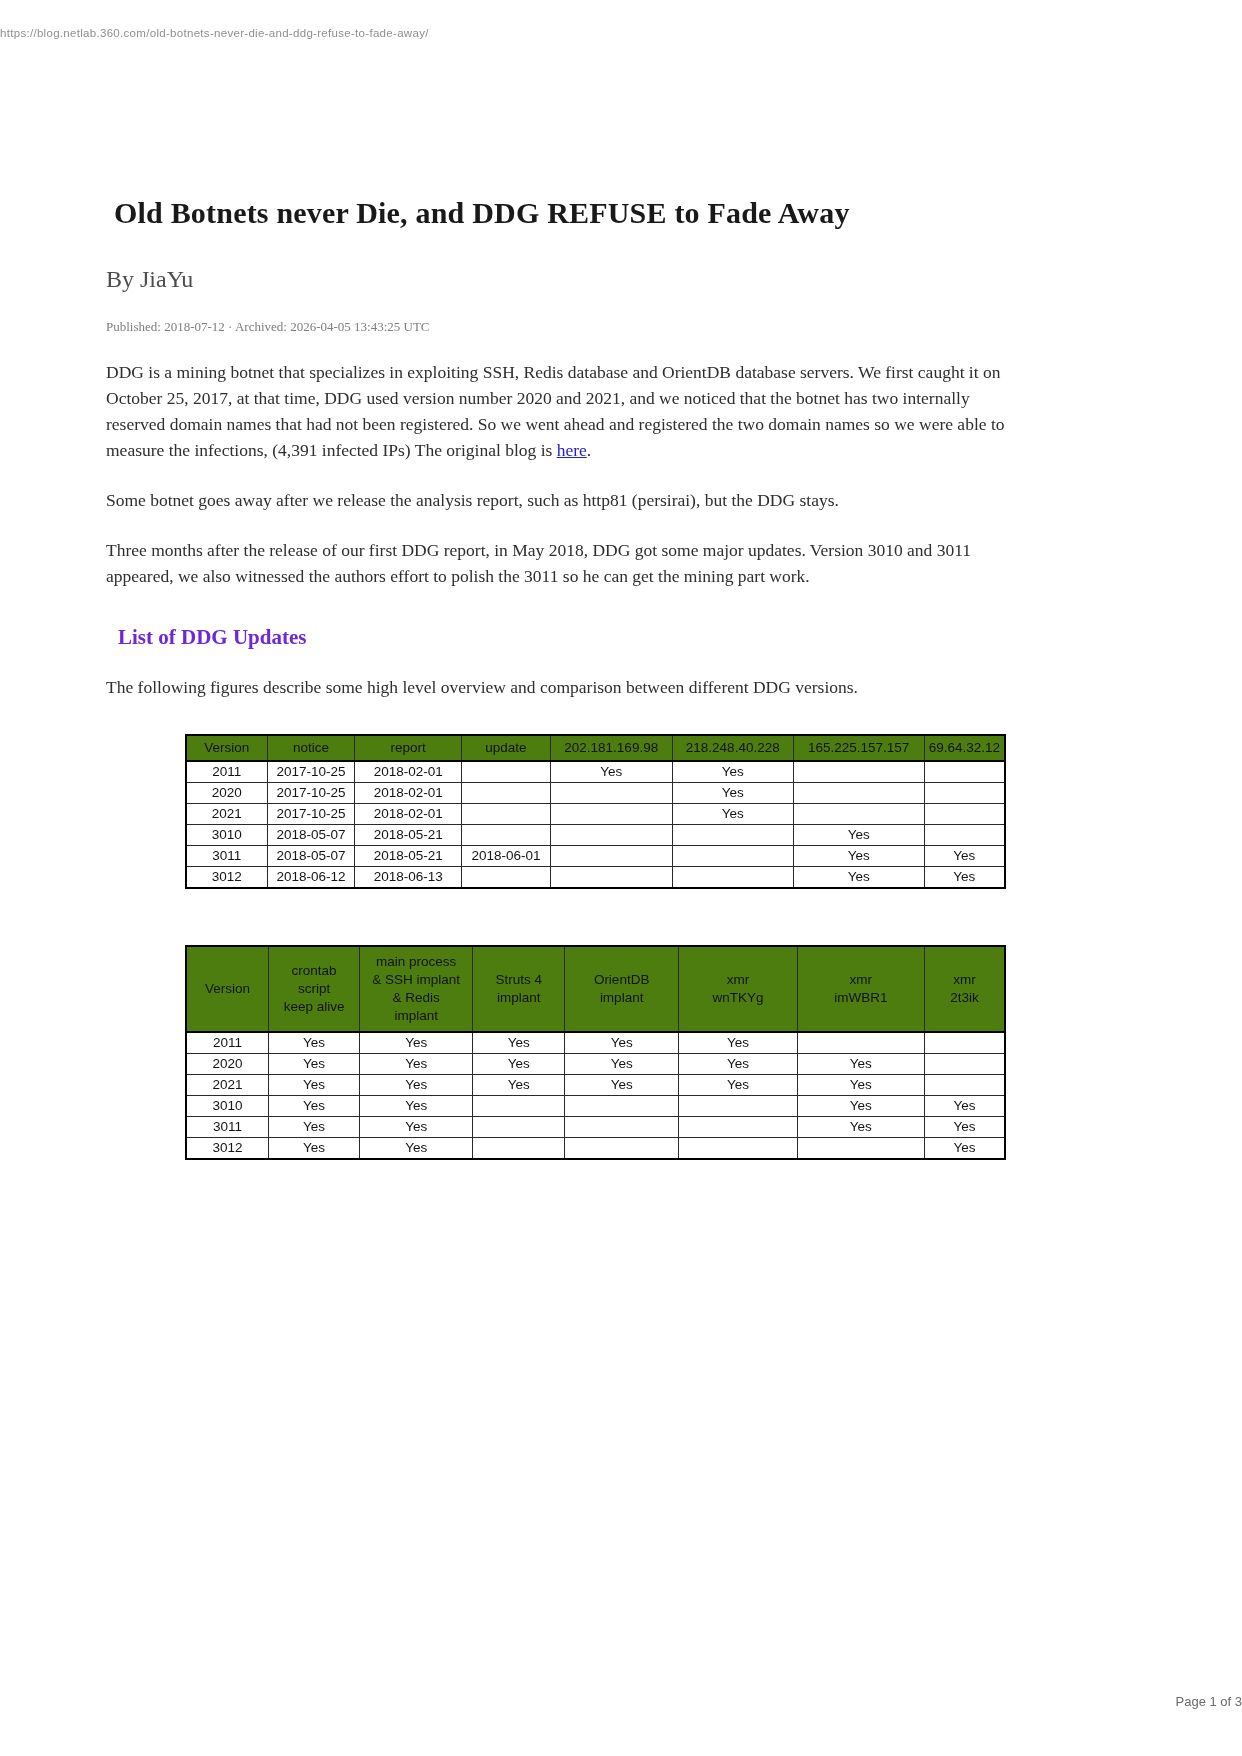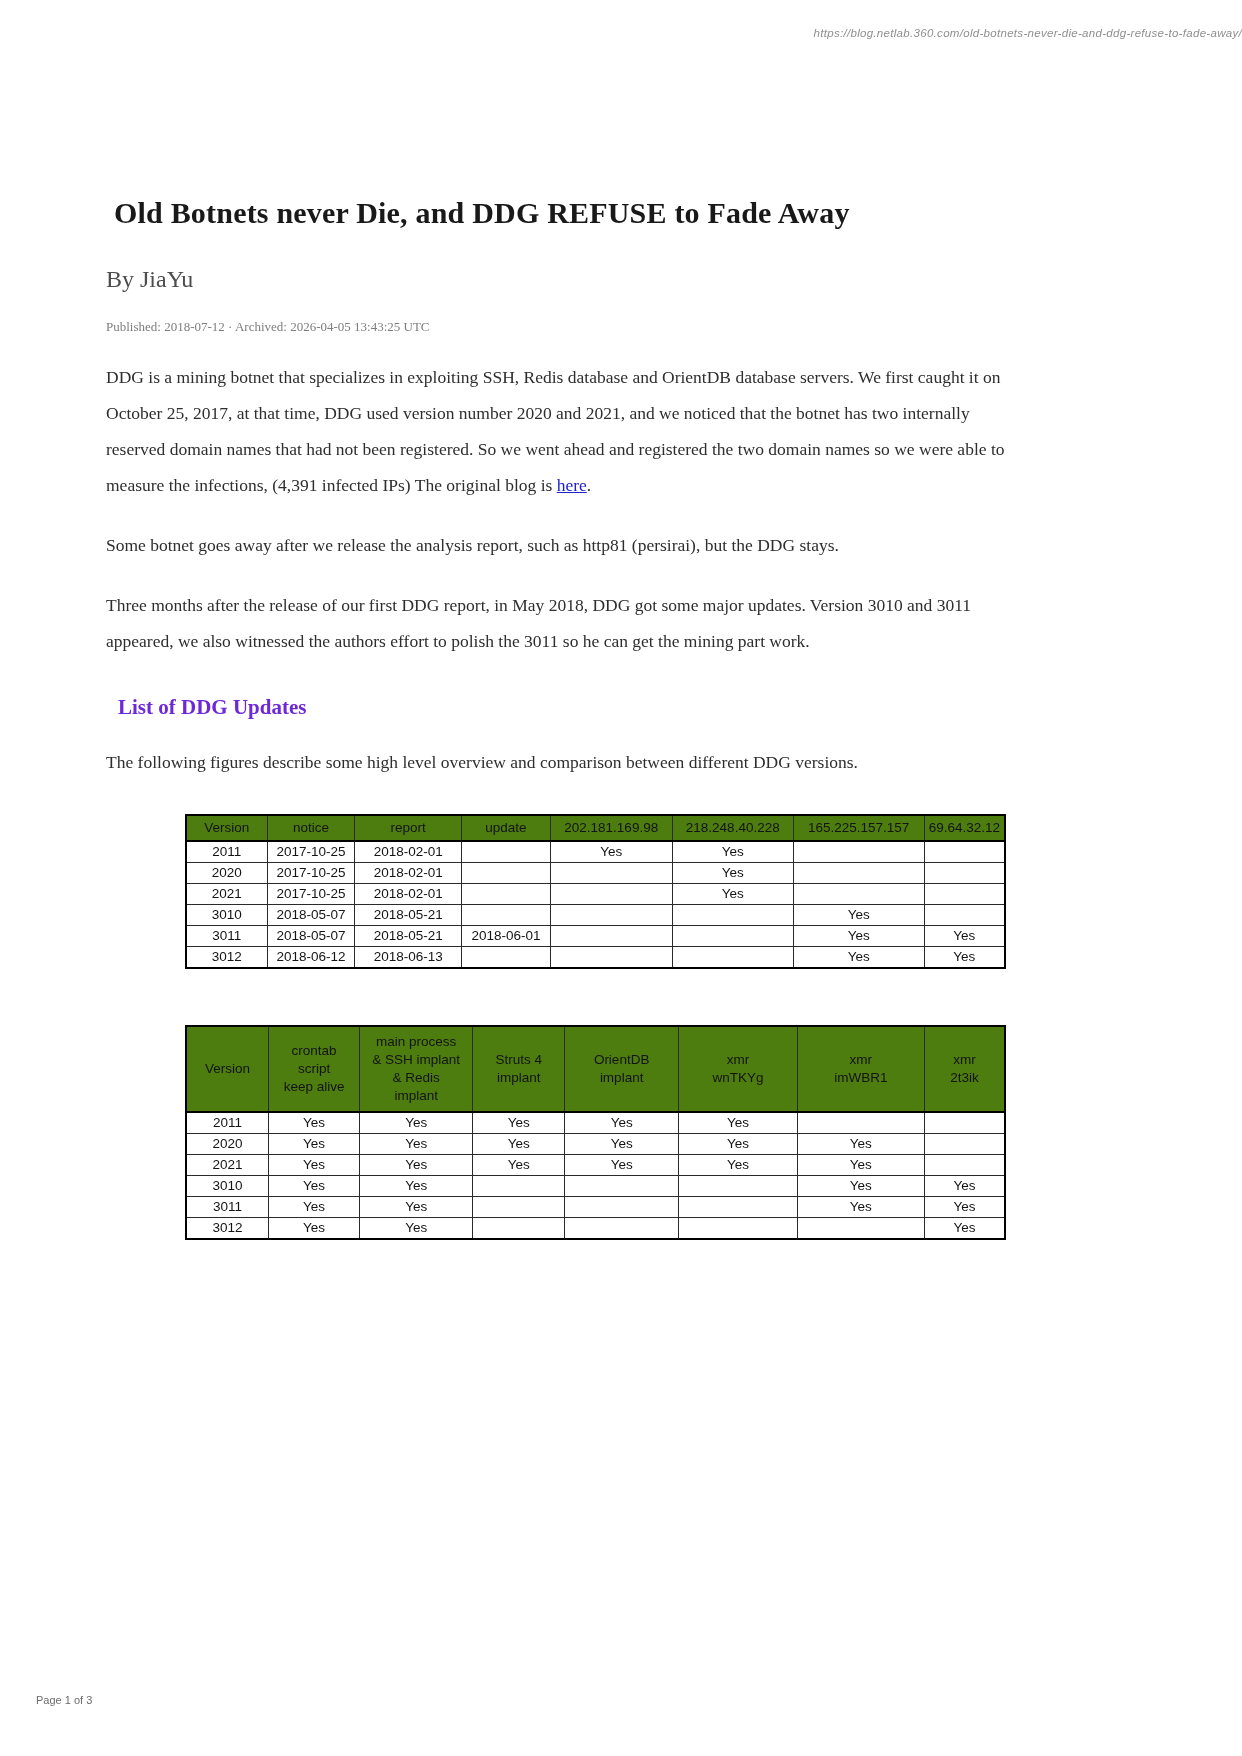--- a/index.html
+++ b/index.html
@@ -6,40 +6,40 @@
   body {
     width:1242px; height:1756px;
     background:#ffffff;
     font-family:"Liberation Serif", serif;
     color:#2e2e2e;
     position:relative;
     overflow:hidden;
   }
   .url-bar {
     position:absolute; top:27px; left:0; right:0;
-    text-align:right;
+    text-align:left;
     font-family:"Liberation Sans", sans-serif;
-    font-size:11.5px; color:#8f8f8f; letter-spacing:0.3px;font-style:italic;
+    font-size:11.5px; color:#8f8f8f; letter-spacing:0.3px;
   }
   .content {
     position:absolute; left:106px; top:186px; width:900px;
   }
   h1.title {
     margin:8px; font-size:30px; line-height:38px; font-weight:bold;
     color:#191919; letter-spacing:0.2px;
     font-family:"Liberation Serif", serif;
   }
   .byline {
     margin-top:34px; font-size:24px; color:#4d4d4d;
   }
   .meta {
     margin-top:26px; font-size:13px; color:#7e7e7e;
   }
   p.body-text {
-    margin:24px 0 0 0; font-size:17.5px; line-height:36px; color:#2e2e2e;
+    margin:24px 0 0 0; font-size:17.5px; line-height:26px; color:#2e2e2e;
   }
   a.inline-link {
     color:#2121c8; text-decoration:underline; cursor:pointer;
   }
   a.inline-link.highlighted {
     background:#fbf3cf;
   }
   h3.section-heading {
     margin:36px 0 0 12px; font-size:21px; font-weight:bold; color:#6d28d9;
   }
@@ -65,23 +65,23 @@
     font-weight:normal;
     white-space:pre-line;
     padding:3px 3px;
   }
   table.data-table thead tr { border-bottom:2px solid #000; }
   #table-1 { margin-top:34px; }
   #table-2 { margin-top:56px; }
   #table-2 th { padding:6px 3px; }
   .page-footer {
     position:absolute; top:1694px; left:0; right:0;
-    text-align:left;
+    text-align:right;
     font-family:"Liberation Sans", sans-serif;
-    font-size:11px; color:#6b6b6b;margin-left:36px;
+    font-size:13px; color:#6b6b6b;margin-left:36px;
   }
 </style>
 </head>
 <body>
 
 <div class="url-bar">https://blog.netlab.360.com/old-botnets-never-die-and-ddg-refuse-to-fade-away/</div>
 
 <div class="content">
   <h1 class="title">Old Botnets never Die, and DDG REFUSE to Fade Away</h1>
 

